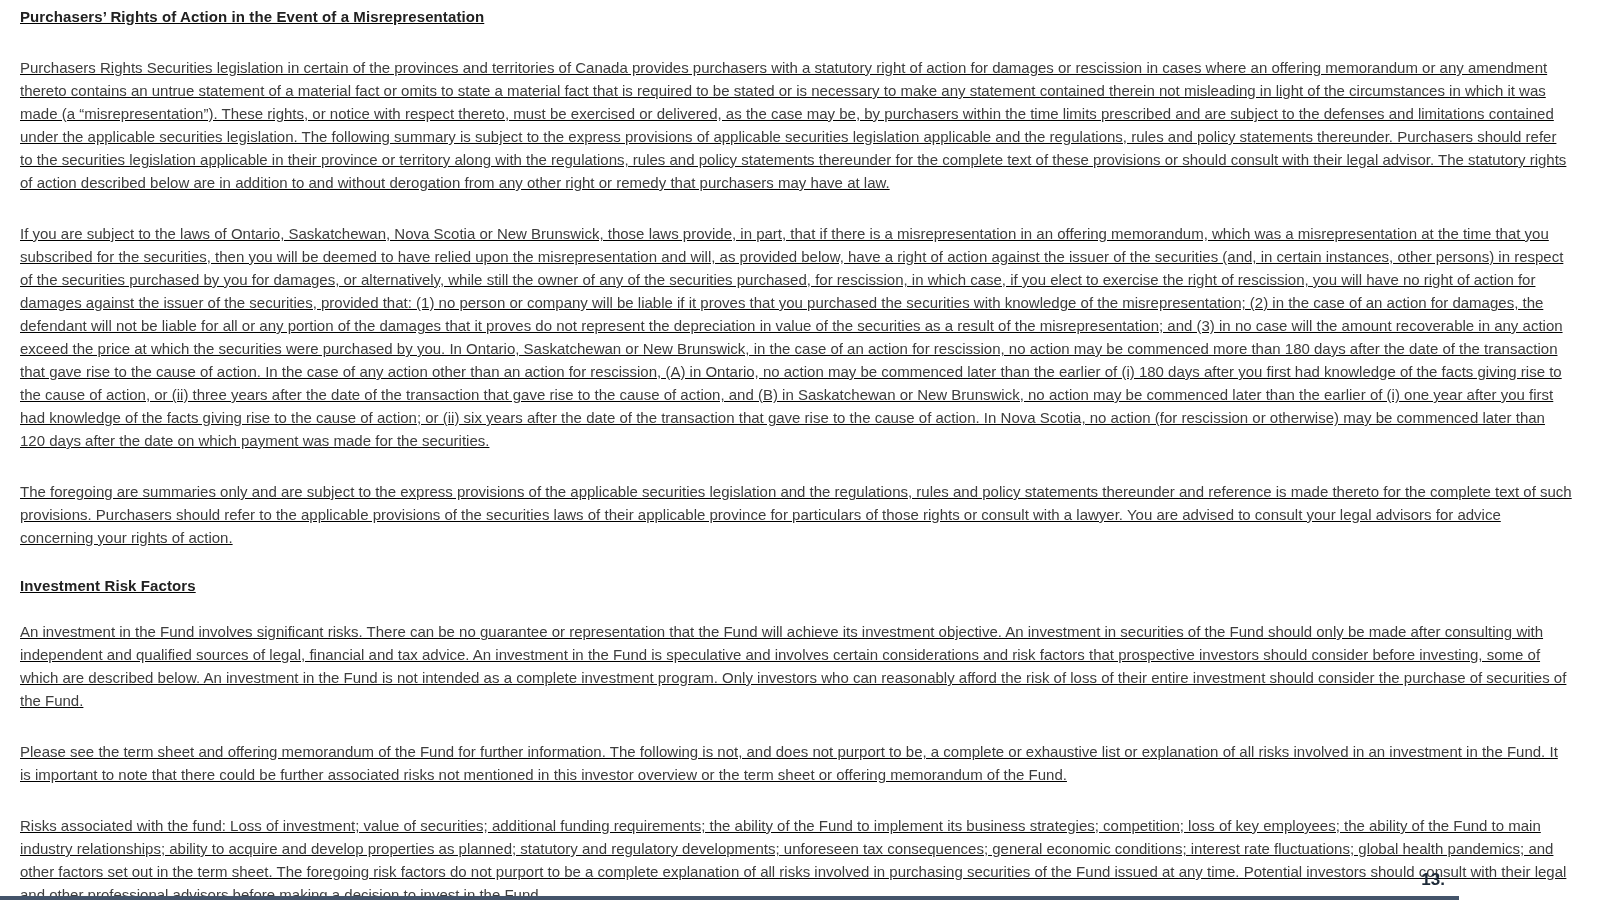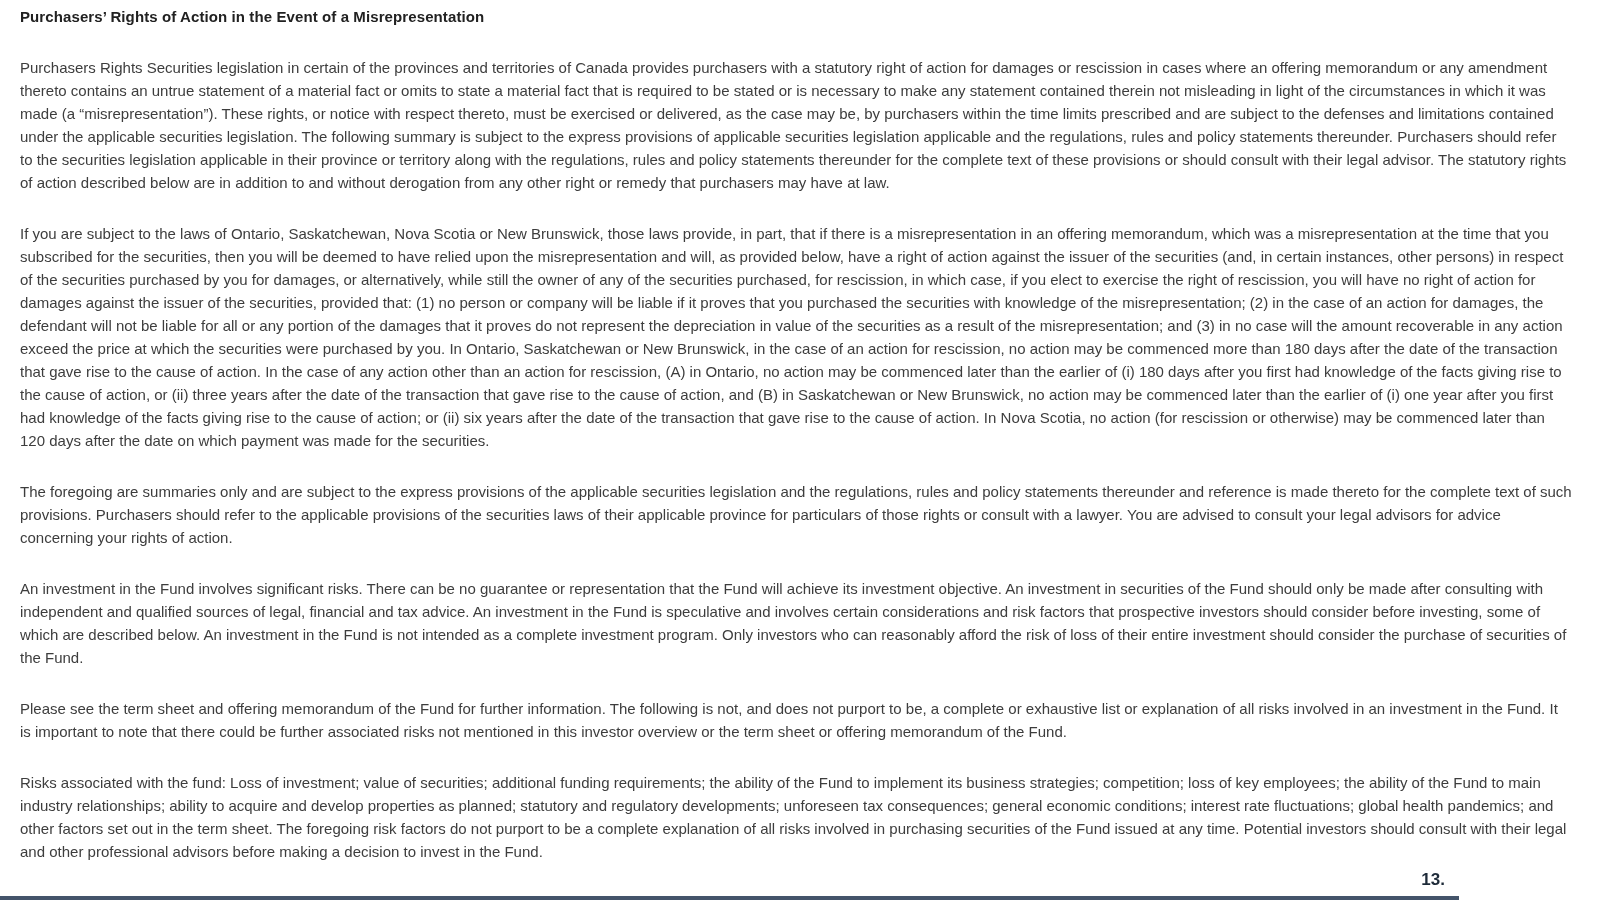--- a/index.html
+++ b/index.html
@@ -9,20 +9,21 @@
     background: #ffffff;
     font-family: "Liberation Sans", "DejaVu Sans", sans-serif;
     overflow: hidden;
   }
   .page {
     position: relative;
     width: 1600px;
     height: 900px;
     background: #ffffff;
     padding: 8px 28px 0 20px;
+    text-decoration: underline;
   }
   .doc-heading {
     font-size: 15px;
     font-weight: 700;
     color: #212121;
     letter-spacing: 0.1px;
     margin-bottom: 31px;
   }
   .doc-heading.second {
     margin-top: 0;
@@ -64,20 +65,21 @@
 <div class="page">
 
   <div class="doc-heading">Purchasers’ Rights of Action in the Event of a Misrepresentation</div>
 
   <p class="doc-para">Purchasers Rights Securities legislation in certain of the provinces and territories of Canada provides purchasers with a statutory right of action for damages or rescission in cases where an offering memorandum or any amendment thereto contains an untrue statement of a material fact or omits to state a material fact that is required to be stated or is necessary to make any statement contained therein not misleading in light of the circumstances in which it was made (a “misrepresentation”). These rights, or notice with respect thereto, must be exercised or delivered, as the case may be, by purchasers within the time limits prescribed and are subject to the defenses and limitations contained under the applicable securities legislation. The following summary is subject to the express provisions of applicable securities legislation applicable and the regulations, rules and policy statements thereunder. Purchasers should refer to the securities legislation applicable in their province or territory along with the regulations, rules and policy statements thereunder for the complete text of these provisions or should consult with their legal advisor. The statutory rights of action described below are in addition to and without derogation from any other right or remedy that purchasers may have at law.</p>
 
   <p class="doc-para">If you are subject to the laws of Ontario, Saskatchewan, Nova Scotia or New Brunswick, those laws provide, in part, that if there is a misrepresentation in an offering memorandum, which was a misrepresentation at the time that you subscribed for the securities, then you will be deemed to have relied upon the misrepresentation and will, as provided below, have a right of action against the issuer of the securities (and, in certain instances, other persons) in respect of the securities purchased by you for damages, or alternatively, while still the owner of any of the securities purchased, for rescission, in which case, if you elect to exercise the right of rescission, you will have no right of action for damages against the issuer of the securities, provided that: (1) no person or company will be liable if it proves that you purchased the securities with knowledge of the misrepresentation; (2) in the case of an action for damages, the defendant will not be liable for all or any portion of the damages that it proves do not represent the depreciation in value of the securities as a result of the misrepresentation; and (3) in no case will the amount recoverable in any action exceed the price at which the securities were purchased by you. In Ontario, Saskatchewan or New Brunswick, in the case of an action for rescission, no action may be commenced more than 180 days after the date of the transaction that gave rise to the cause of action. In the case of any action other than an action for rescission, (A) in Ontario, no action may be commenced later than the earlier of (i) 180 days after you first had knowledge of the facts giving rise to the cause of action, or (ii) three years after the date of the transaction that gave rise to the cause of action, and (B) in Saskatchewan or New Brunswick, no action may be commenced later than the earlier of (i) one year after you first had knowledge of the facts giving rise to the cause of action; or (ii) six years after the date of the transaction that gave rise to the cause of action. In Nova Scotia, no action (for rescission or otherwise) may be commenced later than 120 days after the date on which payment was made for the securities.</p>
 
   <p class="doc-para extra-gap">The foregoing are summaries only and are subject to the express provisions of the applicable securities legislation and the regulations, rules and policy statements thereunder and reference is made thereto for the complete text of such provisions. Purchasers should refer to the applicable provisions of the securities laws of their applicable province for particulars of those rights or consult with a lawyer. You are advised to consult your legal advisors for advice concerning your rights of action.</p>
 
+  <div class="doc-heading second">Investment Risk Factors</div>
 
   <p class="doc-para">An investment in the Fund involves significant risks. There can be no guarantee or representation that the Fund will achieve its investment objective. An investment in securities of the Fund should only be made after consulting with independent and qualified sources of legal, financial and tax advice. An investment in the Fund is speculative and involves certain considerations and risk factors that prospective investors should consider before investing, some of which are described below. An investment in the Fund is not intended as a complete investment program. Only investors who can reasonably afford the risk of loss of their entire investment should consider the purchase of securities of the Fund.</p>
 
   <p class="doc-para">Please see the term sheet and offering memorandum of the Fund for further information. The following is not, and does not purport to be, a complete or exhaustive list or explanation of all risks involved in an investment in the Fund. It is important to note that there could be further associated risks not mentioned in this investor overview or the term sheet or offering memorandum of the Fund.</p>
 
   <p class="doc-para">Risks associated with the fund: Loss of investment; value of securities; additional funding requirements; the ability of the Fund to implement its business strategies; competition; loss of key employees; the ability of the Fund to main industry relationships; ability to acquire and develop properties as planned; statutory and regulatory developments; unforeseen tax consequences; general economic conditions; interest rate fluctuations; global health pandemics; and other factors set out in the term sheet. The foregoing risk factors do not purport to be a complete explanation of all risks involved in purchasing securities of the Fund issued at any time. Potential investors should consult with their legal and other professional advisors before making a decision to invest in the Fund.</p>
 
   <div class="footer">
     <div class="page-number">13.</div>
     <div class="footer-rule"></div>

